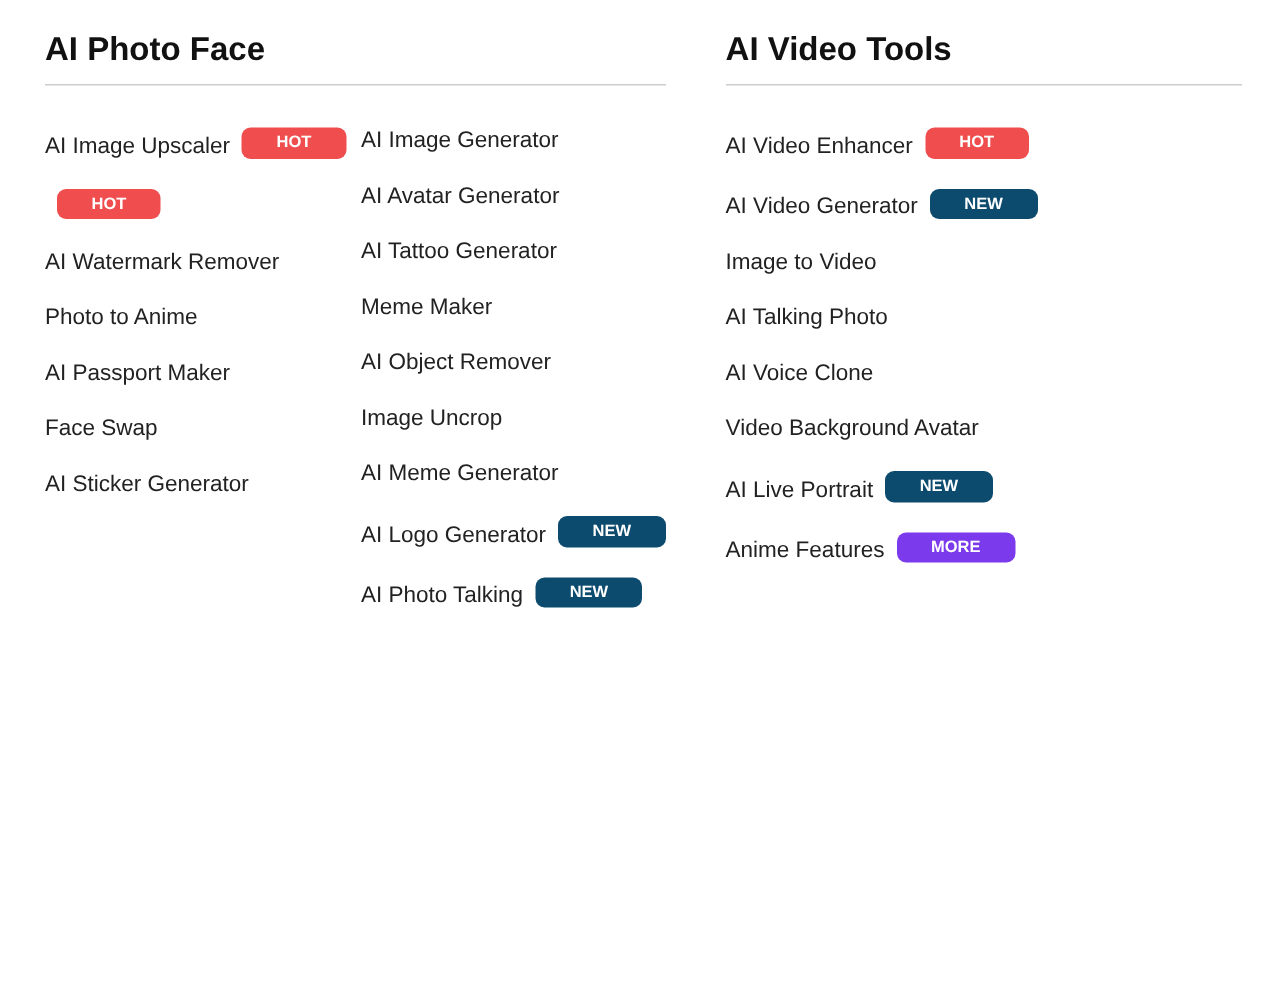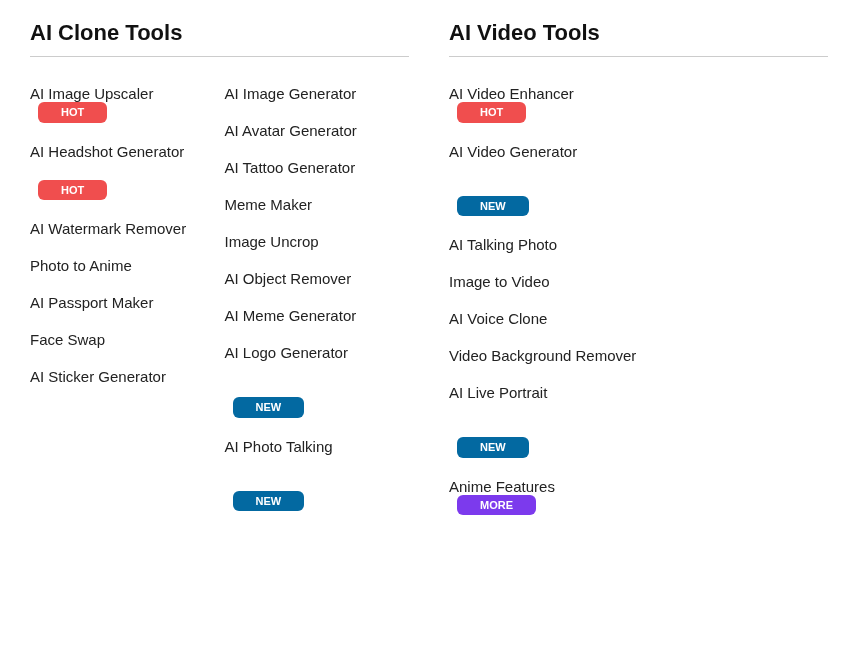--- a/index.html
+++ b/index.html
@@ -27,59 +27,55 @@
       border-top: 1.5px solid #ccc;
       margin-bottom: 18px;
     }
     .tools-columns {
       display: grid;
       grid-template-columns: 1fr 1fr;
       gap: 0 10px;
     }
     .tool-item {
       display: flex;
-      align-items: flex-start;
+      align-items: flex-end;
       padding: 10px 0;
       font-size: 15px;
       color: #222;
       cursor: pointer;
       white-space: nowrap;
-      flex-direction: column;
     }
     .badge {
       display: inline-block;
       border-radius: 6px;
       font-size: 11px;
       font-weight: 700;
       padding: 2px 23px;
       margin-left: 8px;
       color: #fff;
       line-height: 1.5;
     }
     .badge-hot { background: #f04e4e; }
-    .badge-new { background: #0369a1; margin-top: 36px; }
+    .badge-new { background: #0c4a6e; }
     .badge-more { background: #7c3aed; border-radius: 6px; }
     .video-tools .tool-item { font-size: 15px; }
   </style>
 </head>
 <body>
 
 <div class="main-grid">
 
   <div class="photo-tools-section">
-    <div class="section-title">AI Clone Tools</div>
+    <div class="section-title">AI Photo Face</div>
     <hr class="divider">
     <div class="tools-columns">
       <div id="photo-col1">
           <div class="tool-item">
             <span>AI Image Upscaler</span>
             <span class="badge badge-hot">HOT</span>
-          </div>
-          <div class="tool-item">
-            <span>AI Headshot Generator</span>
           </div>
           <div class="tool-item">
             <span class="badge badge-hot">HOT</span>
           </div>
           <div class="tool-item">
             <span>AI Watermark Remover</span>
           </div>
           <div class="tool-item">
             <span>Photo to Anime</span>
           </div>
@@ -100,24 +96,24 @@
           <div class="tool-item">
             <span>AI Avatar Generator</span>
           </div>
           <div class="tool-item">
             <span>AI Tattoo Generator</span>
           </div>
           <div class="tool-item">
             <span>Meme Maker</span>
           </div>
           <div class="tool-item">
-            <span>Image Uncrop</span>
+            <span>AI Object Remover</span>
           </div>
           <div class="tool-item">
-            <span>AI Object Remover</span>
+            <span>Image Uncrop</span>
           </div>
           <div class="tool-item">
             <span>AI Meme Generator</span>
           </div>
           <div class="tool-item">
             <span>AI Logo Generator</span>
             <span class="badge badge-new">NEW</span>
           </div>
           <div class="tool-item">
             <span>AI Photo Talking</span>
@@ -133,30 +129,30 @@
     <div id="video-col1">
         <div class="tool-item">
           <span>AI Video Enhancer</span>
           <span class="badge badge-hot">HOT</span>
         </div>
         <div class="tool-item">
           <span>AI Video Generator</span>
           <span class="badge badge-new">NEW</span>
         </div>
         <div class="tool-item">
-          <span>AI Talking Photo</span>
+          <span>Image to Video</span>
         </div>
         <div class="tool-item">
-          <span>Image to Video</span>
+          <span>AI Talking Photo</span>
         </div>
         <div class="tool-item">
           <span>AI Voice Clone</span>
         </div>
         <div class="tool-item">
-          <span>Video Background Remover</span>
+          <span>Video Background Avatar</span>
         </div>
         <div class="tool-item">
           <span>AI Live Portrait</span>
           <span class="badge badge-new">NEW</span>
         </div>
         <div class="tool-item">
           <span>Anime Features</span>
           <span class="badge badge-more">MORE</span>
         </div>
       </div>

